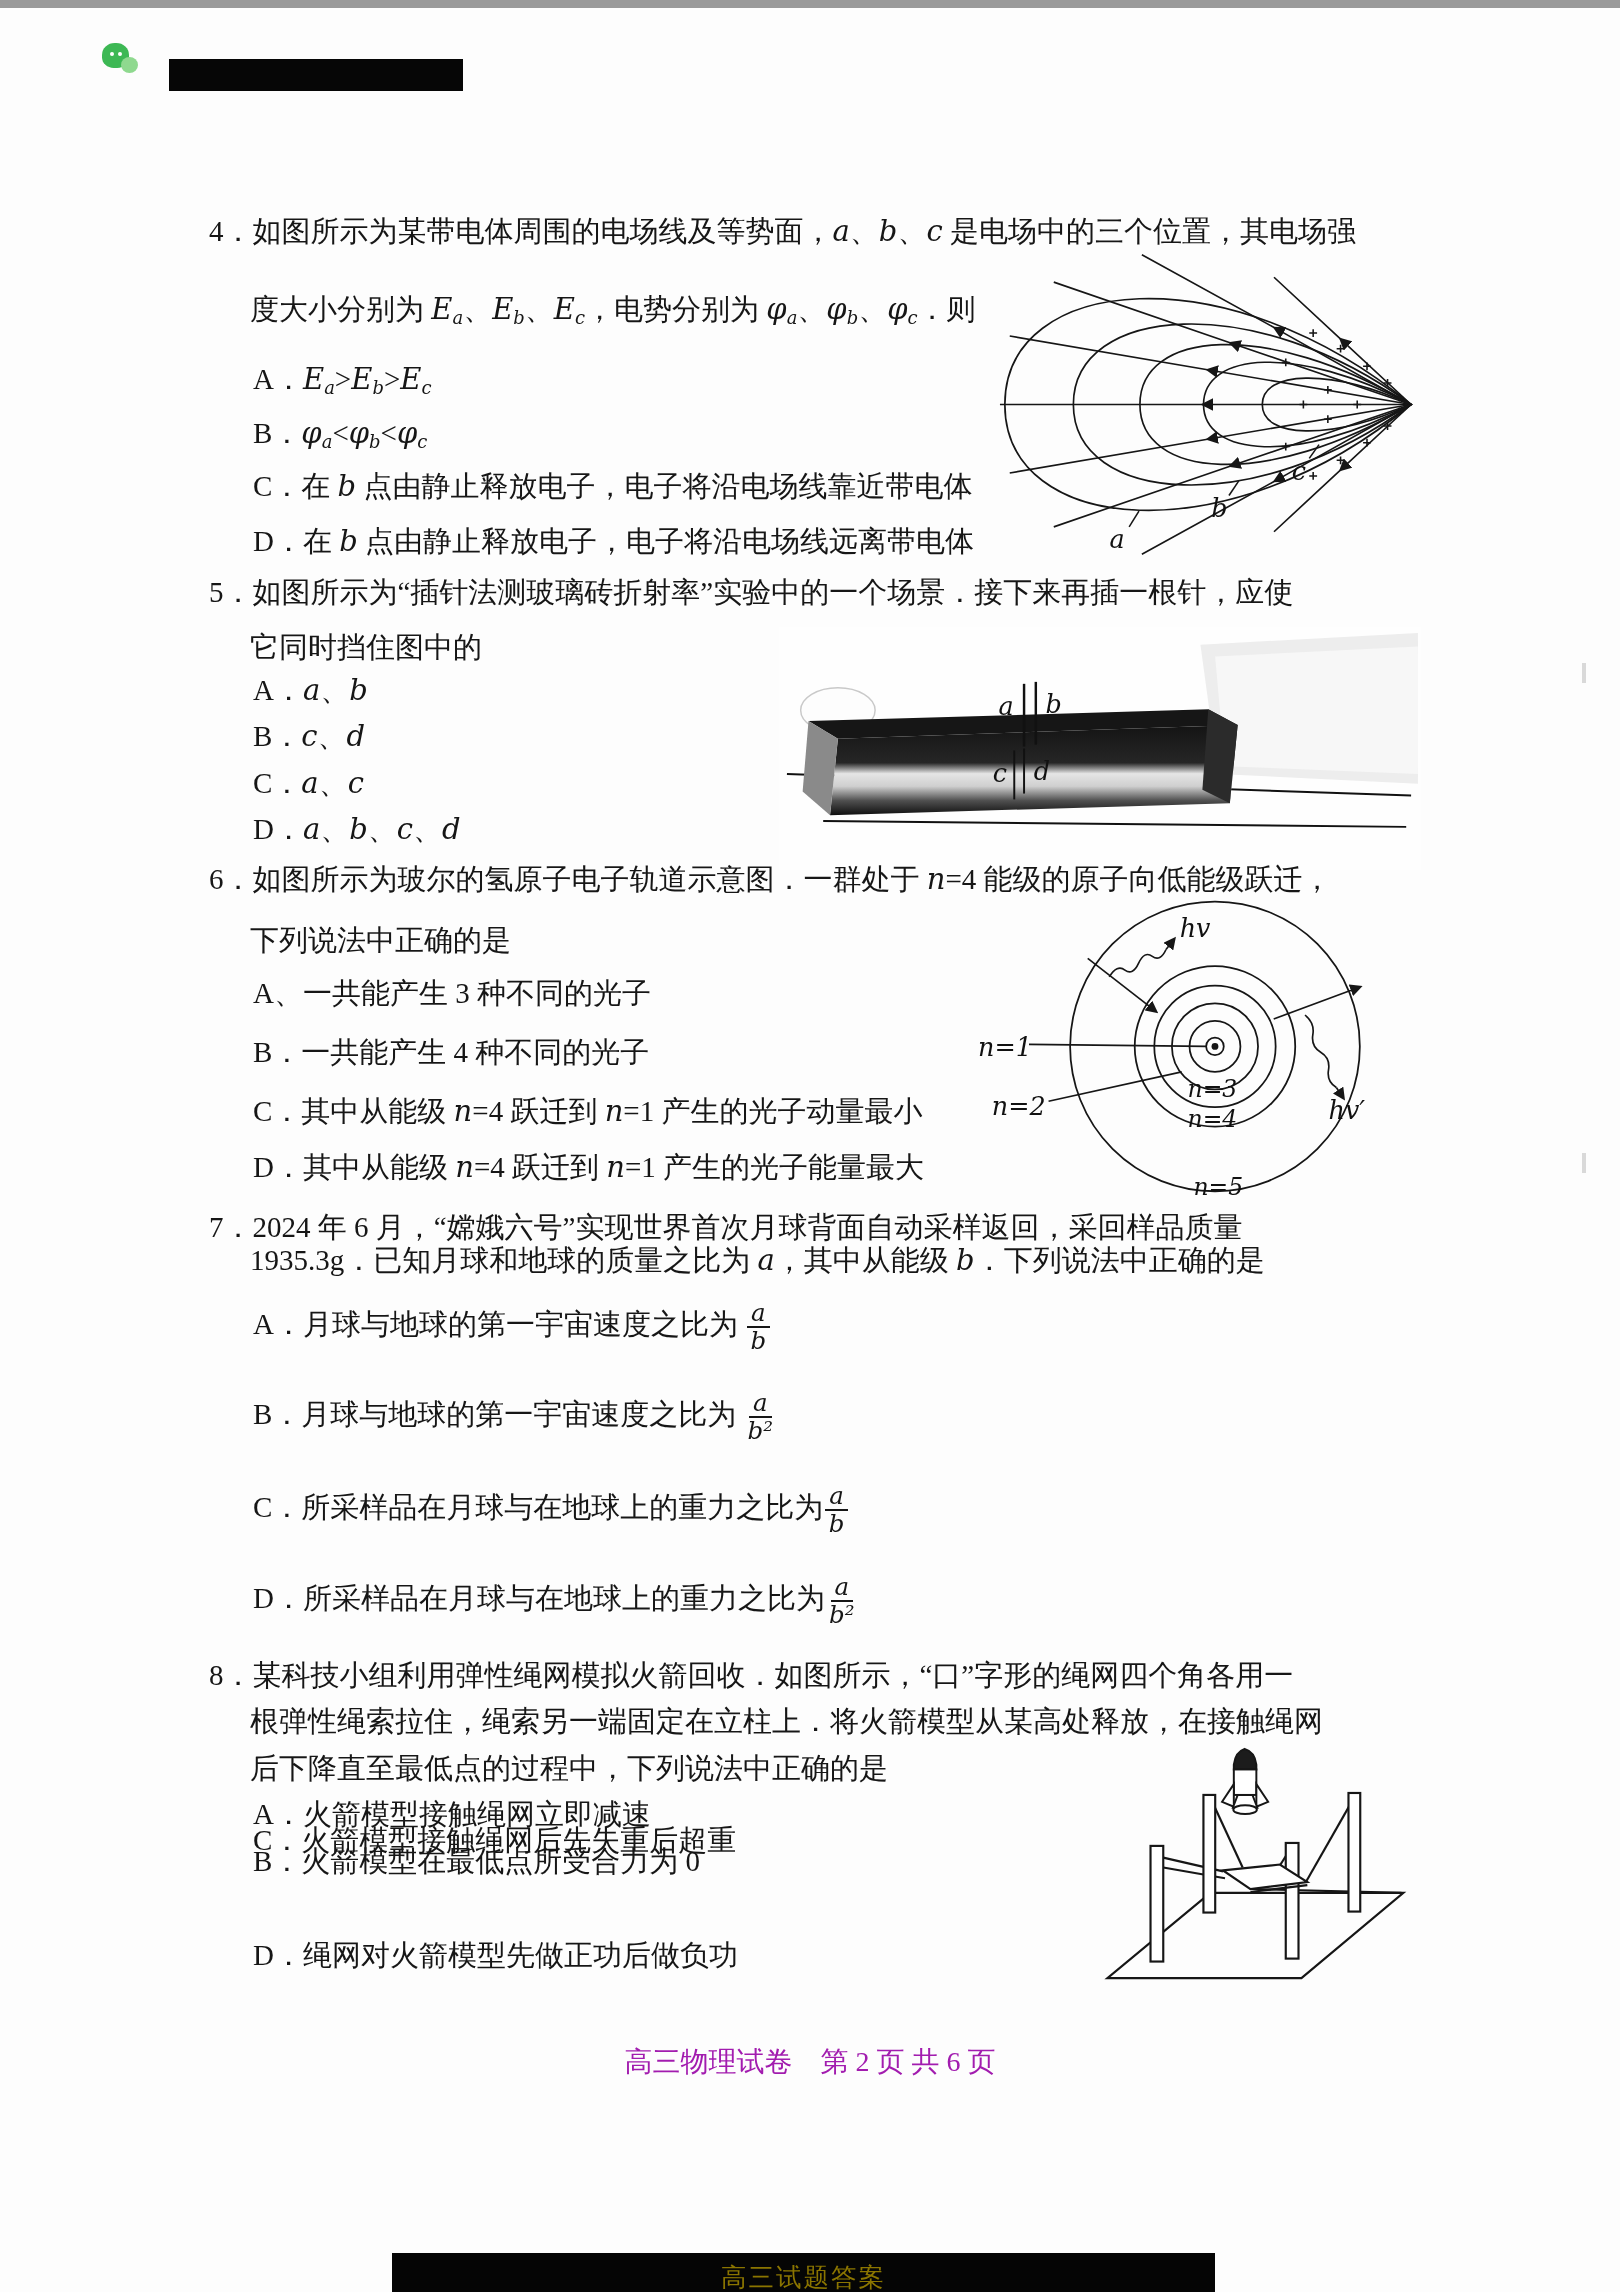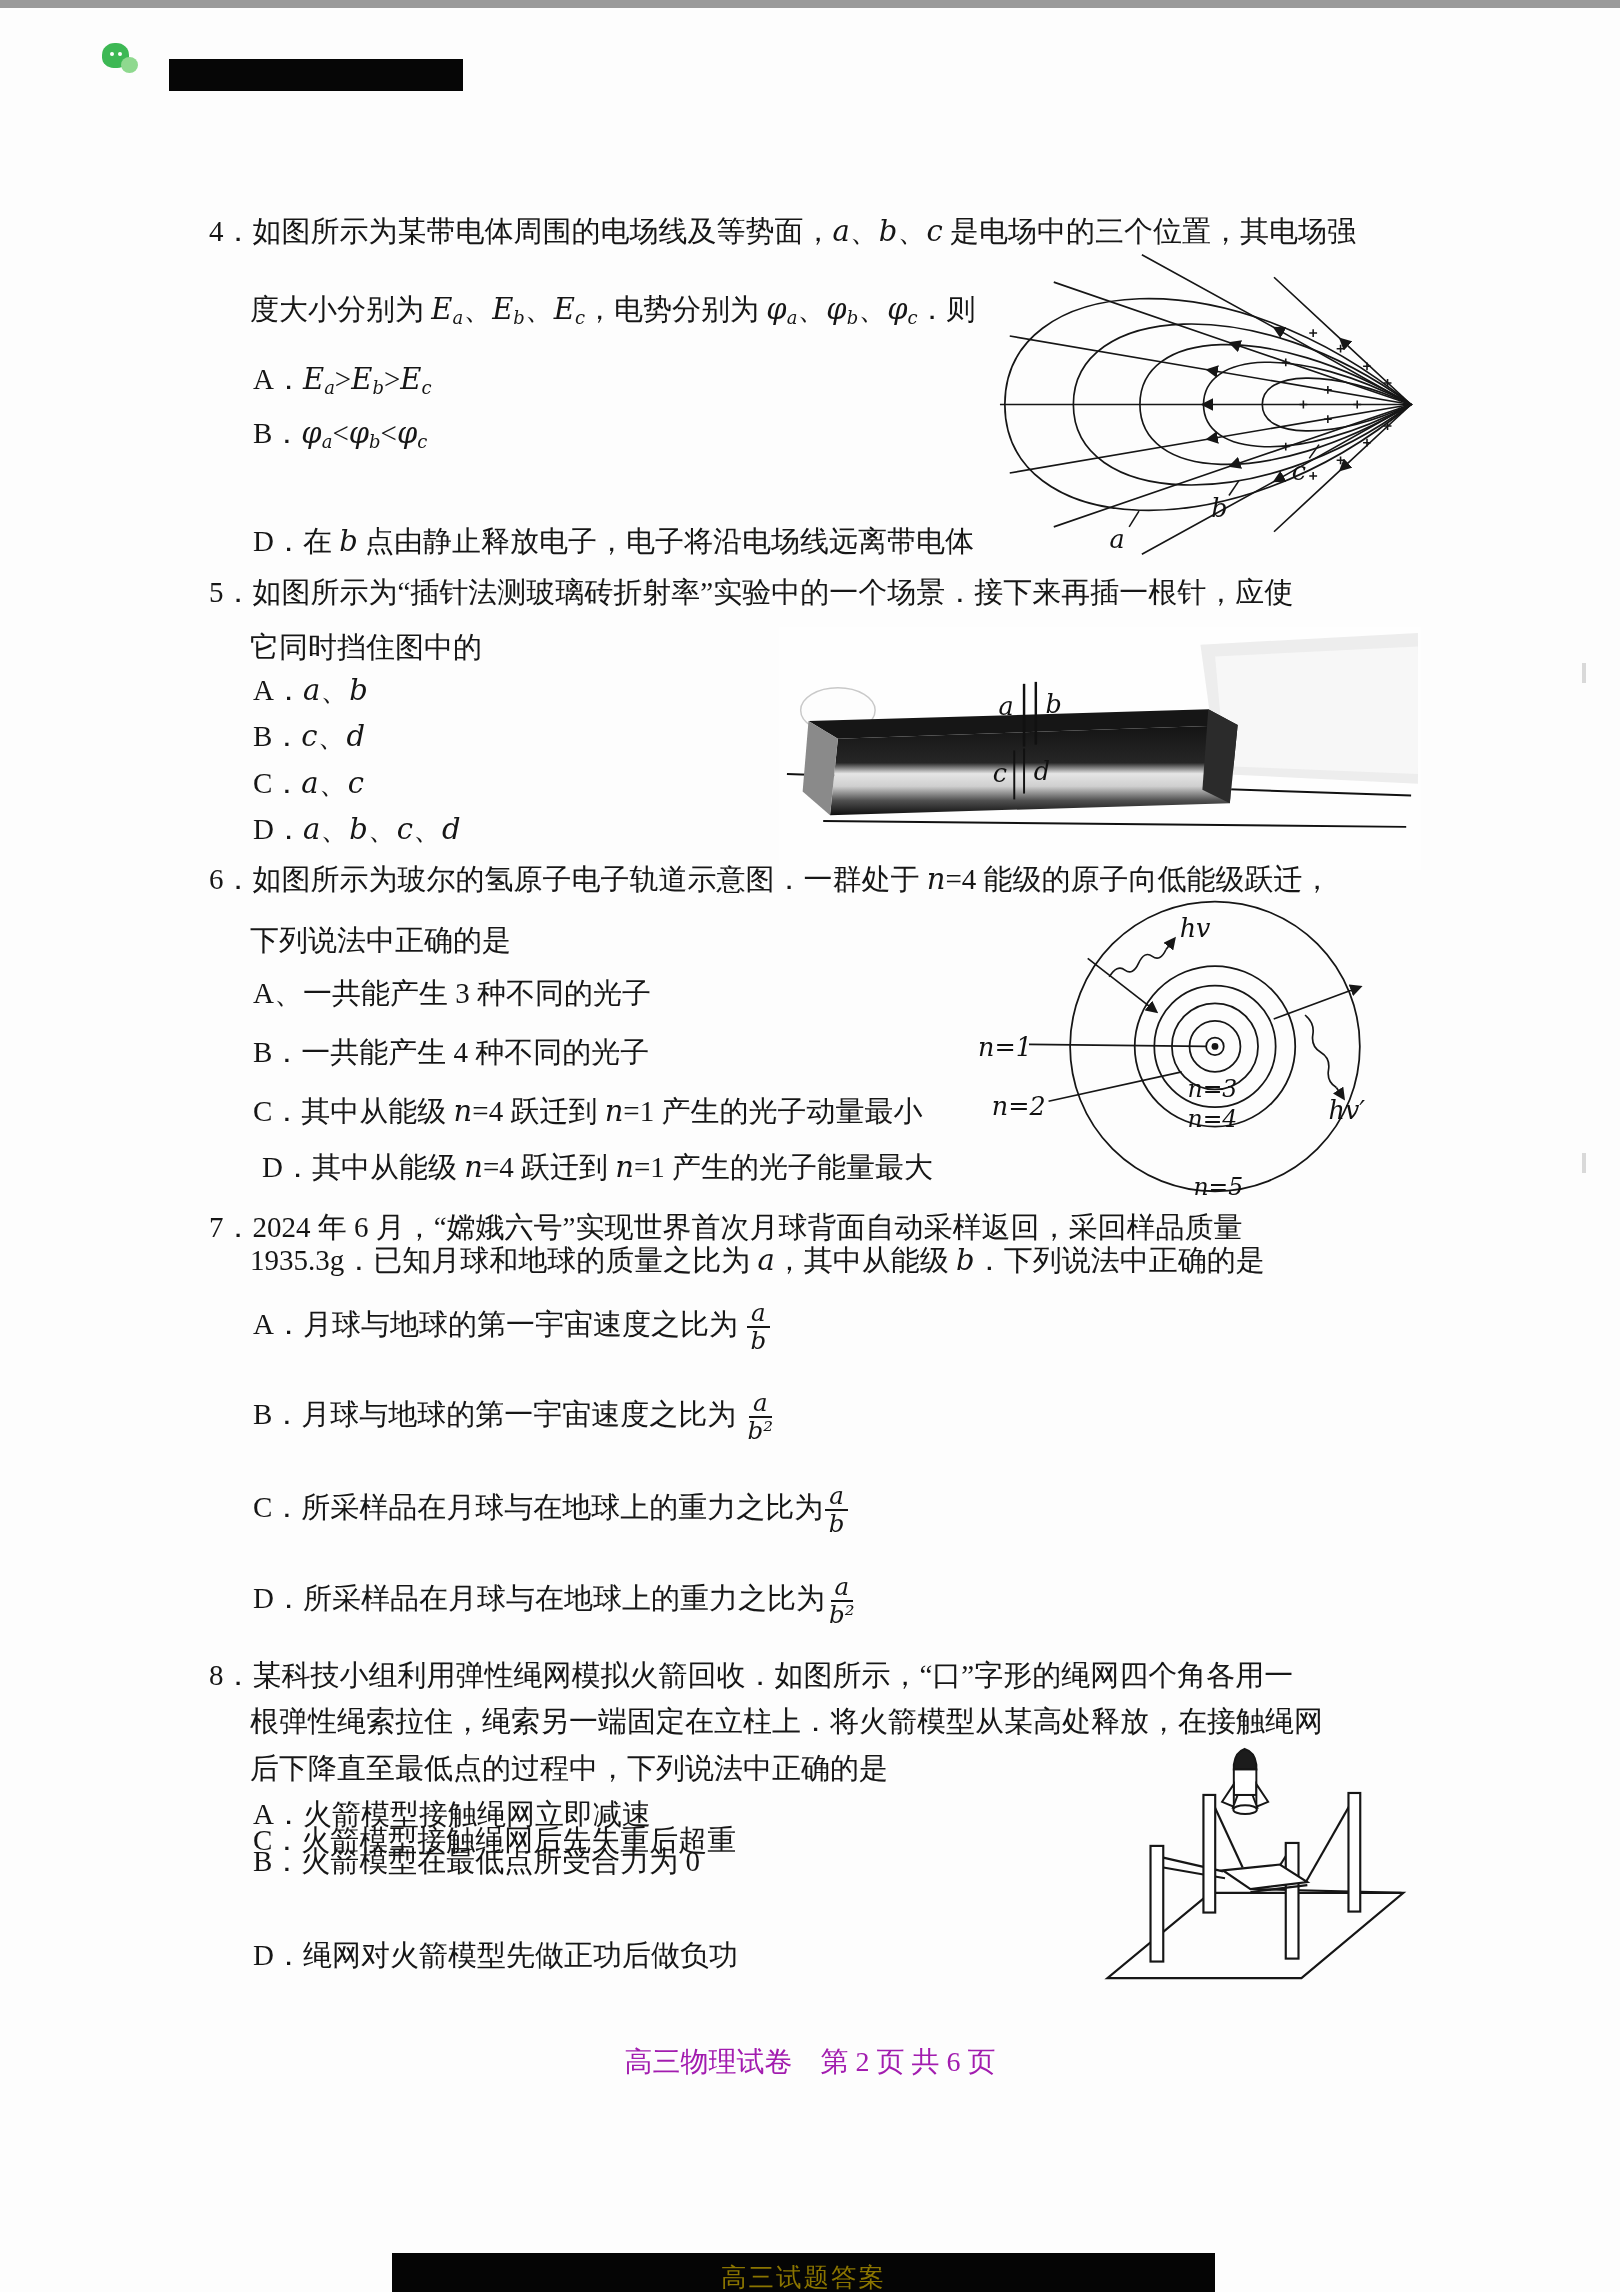--- a/index.html
+++ b/index.html
@@ -41,20 +41,21 @@
 
   <div class="redaction" style="left:169px;top:51px;width:294px;height:32px;"></div>
 
   <div class="edge-mark" style="left:1582px;top:655px;height:19.6px;"></div>
   <div class="edge-mark" style="left:1582px;top:1145px;height:19.6px;"></div>
 
   <div class="line" style="top:201px;left:209px;"><span>4．如图所示为某带电体周围的电场线及等势面，</span><span class="seg-i">a</span><span>、</span><span class="seg-i">b</span><span>、</span><span class="seg-i">c</span><span> 是电场中的三个位置，其电场强</span></div>
   <div class="line" style="top:279px;left:250px;"><span>度大小分别为 </span><span class="seg-i">E</span><span class="seg-isub">a</span><span>、</span><span class="seg-i">E</span><span class="seg-isub">b</span><span>、</span><span class="seg-i">E</span><span class="seg-isub">c</span><span>，电势分别为 </span><span class="seg-i">φ</span><span class="seg-isub">a</span><span>、</span><span class="seg-i">φ</span><span class="seg-isub">b</span><span>、</span><span class="seg-i">φ</span><span class="seg-isub">c</span><span>．则</span></div>
   <div class="line" style="top:349px;left:253px;"><span>A．</span><span class="seg-i">E</span><span class="seg-isub">a</span><span>&gt;</span><span class="seg-i">E</span><span class="seg-isub">b</span><span>&gt;</span><span class="seg-i">E</span><span class="seg-isub">c</span></div>
   <div class="line" style="top:403px;left:253px;"><span>B．</span><span class="seg-i">φ</span><span class="seg-isub">a</span><span>&lt;</span><span class="seg-i">φ</span><span class="seg-isub">b</span><span>&lt;</span><span class="seg-i">φ</span><span class="seg-isub">c</span></div>
+  <div class="line" style="top:456px;left:253px;"><span>C．在 </span><span class="seg-i">b</span><span> 点由静止释放电子，电子将沿电场线靠近带电体</span></div>
   <div class="line" style="top:511px;left:253px;"><span>D．在 </span><span class="seg-i">b</span><span> 点由静止释放电子，电子将沿电场线远离带电体</span></div>
 
   <svg class="svgfig" style="left:980px;top:235px;" width="451" height="323" viewBox="0 0 460 330">
     <defs>
       <marker id="arr" viewBox="0 0 10 10" refX="6" refY="5" markerWidth="7.5" markerHeight="7.5" orient="auto-start-reverse">
         <path d="M0,0L10,5L0,10Z" fill="#161616"></path>
       </marker>
       <path id="pc" d="M-4,0H4M0,-4V4" stroke="#161616" stroke-width="1.6"></path>
     </defs>
     <g fill="none" stroke="#161616" stroke-width="1.7">
@@ -147,21 +148,21 @@
       <text class="svglbl" x="218" y="158">c</text>
       <text class="svglbl" x="260" y="156">d</text>
     </svg>
   </div>
 
   <div class="line" style="top:849px;left:209px;"><span>6．如图所示为玻尔的氢原子电子轨道示意图．一群处于 </span><span class="seg-i">n</span><span>=4 能级的原子向低能级跃迁，</span></div>
   <div class="line" style="top:910px;left:250px;"><span>下列说法中正确的是</span></div>
   <div class="line" style="top:963px;left:253px;"><span>A、一共能产生 3 种不同的光子</span></div>
   <div class="line" style="top:1022px;left:253px;"><span>B．一共能产生 4 种不同的光子</span></div>
   <div class="line" style="top:1081px;left:253px;"><span>C．其中从能级 </span><span class="seg-i">n</span><span>=4 跃迁到 </span><span class="seg-i">n</span><span>=1 产生的光子动量最小</span></div>
-  <div class="line" style="top:1137px;left:262px;"><span>D．其中从能级 </span><span class="seg-i">n</span><span>=4 跃迁到 </span><span class="seg-i">n</span><span>=1 产生的光子能量最大</span></div>
+  <div class="line" style="top:1137px;left:253px;"><span>D．其中从能级 </span><span class="seg-i">n</span><span>=4 跃迁到 </span><span class="seg-i">n</span><span>=1 产生的光子能量最大</span></div>
 
   <svg class="svgfig" style="left:970px;top:872px;" width="441" height="323" viewBox="0 0 450 330">
     <g fill="none" stroke="#161616" stroke-width="1.8">
       <circle cx="250" cy="170" r="9"></circle>
       <circle cx="250" cy="170" r="26"></circle>
       <circle cx="250" cy="170" r="44"></circle>
       <circle cx="250" cy="170" r="62"></circle>
       <circle cx="250" cy="170" r="82"></circle>
       <circle cx="250" cy="170" r="148"></circle>
     </g>

